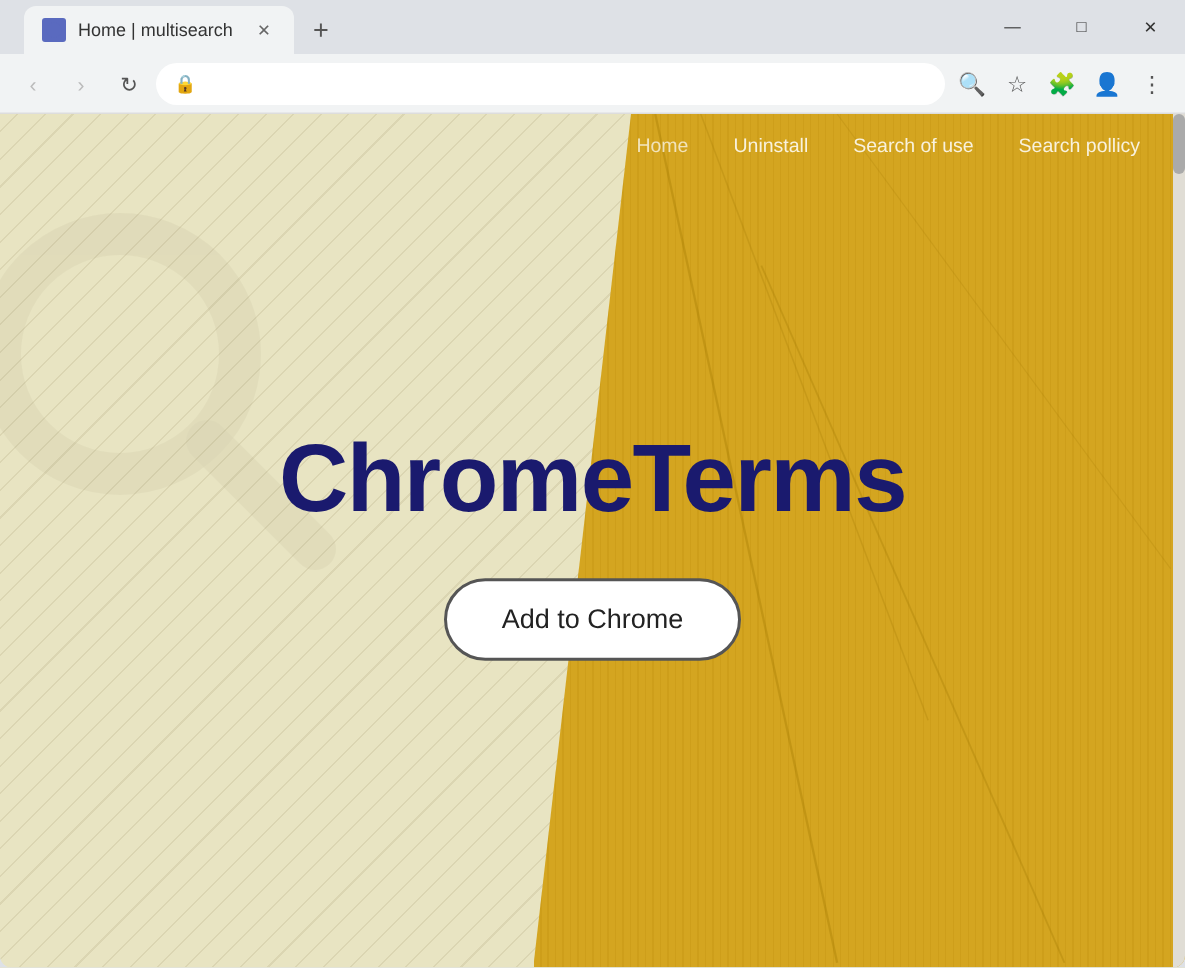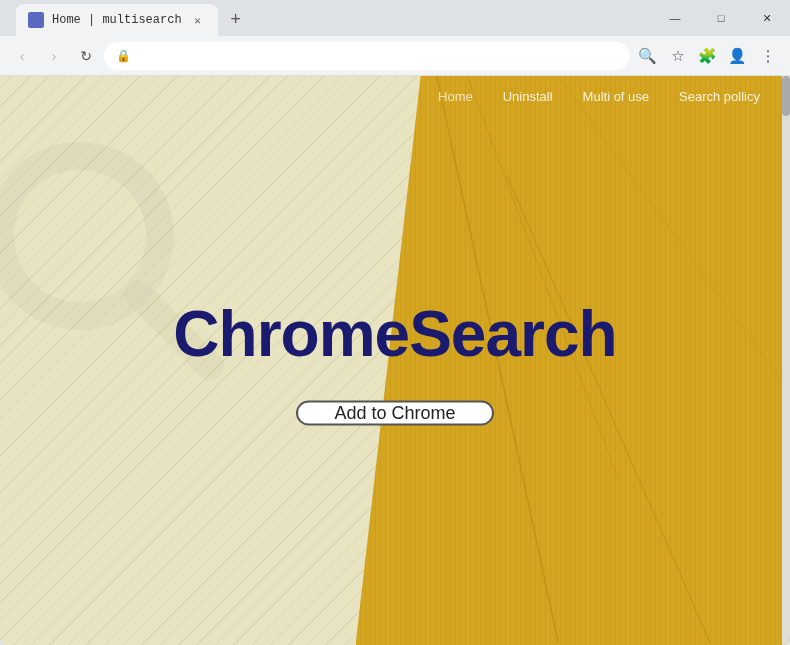--- a/index.html
+++ b/index.html
@@ -41,21 +41,20 @@
       color: #333;
     }
 
     .tab-bar {
       display: flex;
       align-items: flex-end;
       padding: 0 8px;
       height: 36px;
       gap: 0;
       flex-shrink: 0;
-      font-family: Liberation Mono, monospace;
     }
 
     .tab {
       display: flex;
       align-items: center;
       background: #f1f3f4;
       border-radius: 8px 8px 0 0;
       padding: 0 12px;
       height: 32px;
       min-width: 180px;
@@ -300,21 +299,21 @@
       color: #1a1a6e;
       letter-spacing: -1px;
       white-space: nowrap;
       text-shadow: none;
     }
 
     .add-to-chrome-btn {
       background: white;
       border: 2px solid #555;
       border-radius: 30px;
-      padding: 0 36px;
+      padding: 15px 36px;
       font-size: 18px;
       color: #222;
       cursor: pointer;
       font-weight: 500;
       white-space: nowrap;
     }
 
     
     .scrollbar {
       position: absolute;
@@ -431,27 +430,27 @@
         <line x1="80" y1="0" x2="200" y2="560" stroke="rgba(160,120,0,0.35)" stroke-width="1.5"></line>
         <line x1="110" y1="0" x2="260" y2="400" stroke="rgba(160,120,0,0.25)" stroke-width="1"></line>
         <line x1="150" y1="100" x2="350" y2="560" stroke="rgba(160,120,0,0.3)" stroke-width="1.2"></line>
         <line x1="200" y1="0" x2="420" y2="300" stroke="rgba(160,120,0,0.2)" stroke-width="0.8"></line>
       </svg>
     </div>
 
     <nav class="site-nav">
       <a class="nav-link home">Home</a>
       <a class="nav-link">Uninstall</a>
-      <a class="nav-link">Multi of use</a>
+      <a class="nav-link">Search of use</a>
       <a class="nav-link">Search pollicy</a>
     </nav>
 
     <div class="main-content">
       <h1 class="brand-title">
-        <span>Chrome</span><span>Search</span>
+        <span>Chrome</span><span>Terms</span>
       </h1>
       <button class="add-to-chrome-btn">Add to Chrome</button>
     </div>
 
     <div class="scrollbar">
       <div class="scrollbar-thumb"></div>
     </div>
   </div>
 </div>
 

